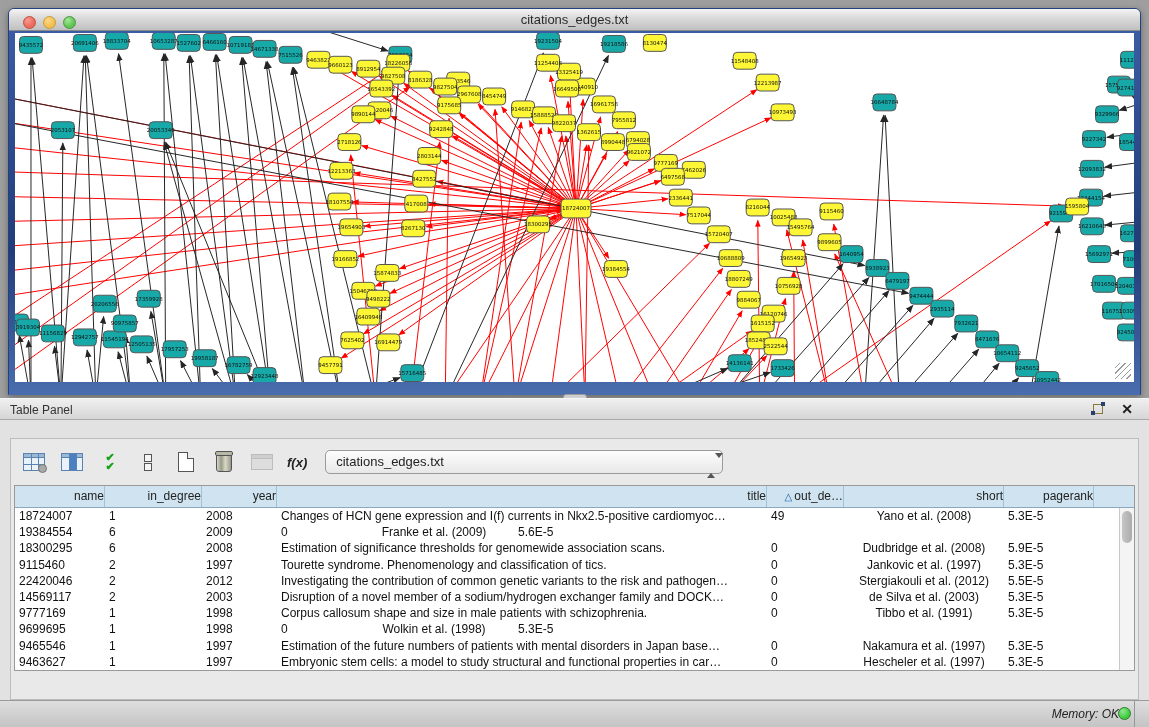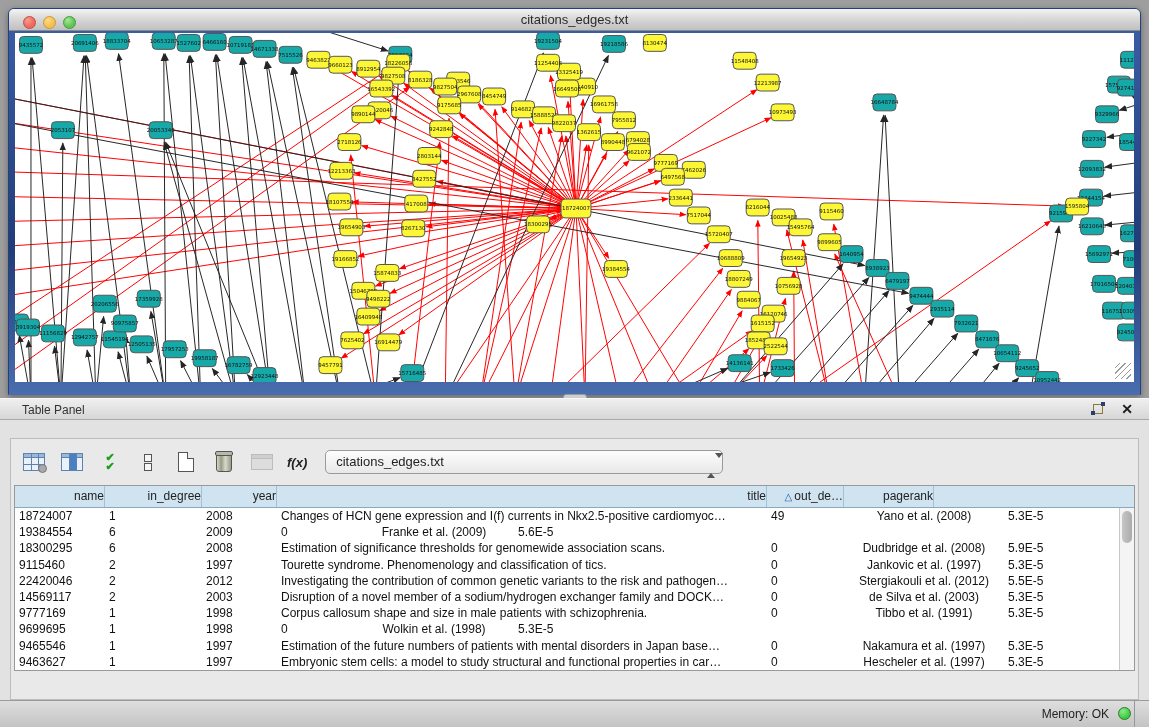--- a/index.html
+++ b/index.html
@@ -23,21 +23,21 @@
     background:repeating-linear-gradient(135deg, transparent 0 3px, #9a9a9a 3px 4px); }
 
   
   #split-handle { position:absolute; left:563px; top:394px; width:24px; height:8px;
     background:#cfcfcf; border:1px solid #9a9a9a; border-radius:3px; }
 
   
   #table-panel { position:absolute; left:0; top:398px; width:1149px; height:329px; background:#e2e2e2; }
   #panel-header { height:22px; background:linear-gradient(#efefef,#d6d6d6); border-top:1px solid #f8f8f8;
     border-bottom:1px solid #aaaaaa; position:relative; }
-  #panel-title { position:absolute; left:22px; top:4px; font-size:12px; color:#333; }
+  #panel-title { position:absolute; left:10px; top:4px; font-size:12px; color:#333; }
   #float-btn { position:absolute; right:42px; top:3px; width:16px; height:16px; }
   #float-btn .back-sq { position:absolute; left:2px; top:2px; width:10px; height:10px; border:1px solid #8a7a3a; }
   #float-btn .dot1, #float-btn .dot2 { position:absolute; width:4px; height:4px; background:#27406e; }
   #float-btn .dot1 { left:0; top:9px; } #float-btn .dot2 { left:10px; top:0; }
   #close-btn { position:absolute; right:16px; top:2px; font-size:14px; font-weight:bold; color:#1a1a1a; cursor:default; }
 
   #browser-region { position:absolute; left:10px; top:40px; width:1129px; height:262px;
     background:#e9e9e9; border:1px solid #bcbcbc; }
 
   
@@ -73,21 +73,21 @@
   #seg { display:flex; border:1px solid #8f8f8f; border-radius:6px; overflow:hidden; background:#fff;
     box-shadow:inset 0 1px 0 rgba(255,255,255,.7); }
   .seg-btn { font-size:12px; padding:3px 14px; color:#1a1a1a; background:linear-gradient(#ffffff,#ececec);
     border-right:1px solid #9a9a9a; }
   .seg-btn:last-child { border-right:none; }
   .seg-btn.selected { background:linear-gradient(#7b7b7b,#5f5f5f); color:#e8e8e8; }
 
   
   #status-bar { position:absolute; left:0; top:700px; width:1149px; height:27px;
     background:linear-gradient(#dedede,#c4c4c4); border-top:1px solid #9a9a9a; }
-  #mem-label { position:absolute; right:40px; top:6px; font-size:12px; color:#222; }
+  #mem-label { position:absolute; right:30px; top:6px; font-size:12px; color:#222;font-style:italic; }
   #mem-dot { position:absolute; right:18px; top:6px; width:13px; height:13px; border-radius:50%;
     background:radial-gradient(circle at 35% 30%, #8fe88f, #3dcc3d 65%); border:1px solid #2a7a2a; }
   #status-sep { position:absolute; right:14px; top:0; width:1px; height:27px; background:#979797; }
 
   
   .mini-table { width:22px; height:18px; border:1px solid #5b83ad; background:#e9f1fa; position:relative; }
   .mini-table .hdr { height:4px; background:#9ab8d8; border-bottom:1px solid #5b83ad; }
   .mini-table .v1,.mini-table .v2 { position:absolute; top:0; bottom:0; width:1px; background:#5b83ad; }
   .mini-table .v1 { left:7px; } .mini-table .v2 { left:14px; }
   .mini-table .h1 { position:absolute; left:0; right:0; top:10px; height:1px; background:#5b83ad; }
@@ -620,20 +620,21 @@
       </div>
     </div>
 
     <div id="data-table">
       <div id="thead">
           <div class="th" style="width: 90px;">name</div>
           <div class="th" style="width: 97px;">in_degree</div>
           <div class="th" style="width: 75px;">year</div>
           <div class="th" style="width: 490px;">title</div>
           <div class="th" style="width: 77px;"><span class="sort-glyph">△</span>out_de…</div>
+          <div class="th" style="width: 160px;">short</div>
           <div class="th" style="width: 90px;">pagerank</div>
         </div>
       <div id="tbody">
           <div class="tr">
             <div class="td" style="width: 90px;">18724007</div>
             <div class="td" style="width: 97px;">1</div>
             <div class="td" style="width: 75px;">2008</div>
             <div class="td" style="width: 490px;">Changes of HCN gene expression and I(f) currents in Nkx2.5-positive cardiomyoc…</div>
             <div class="td" style="width: 77px;">49</div>
             <div class="td center" style="width: 160px;">Yano et al. (2008)</div>

